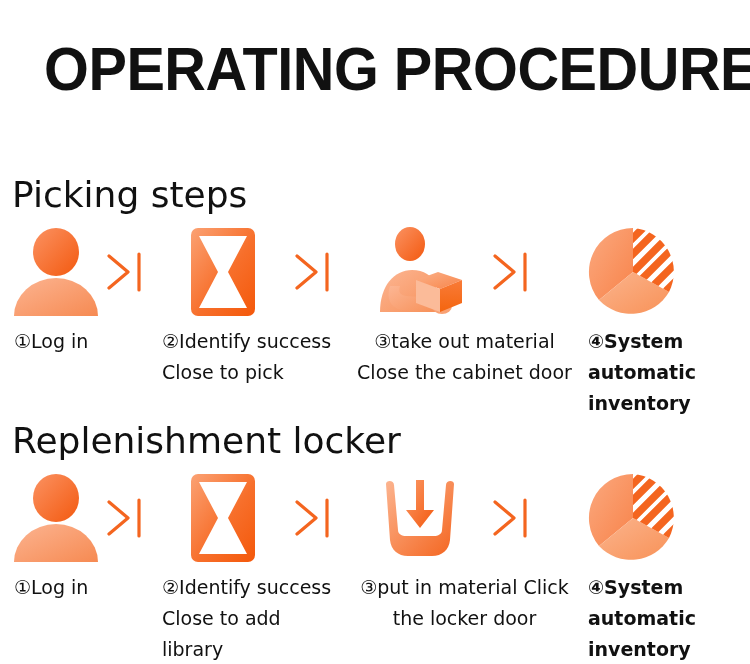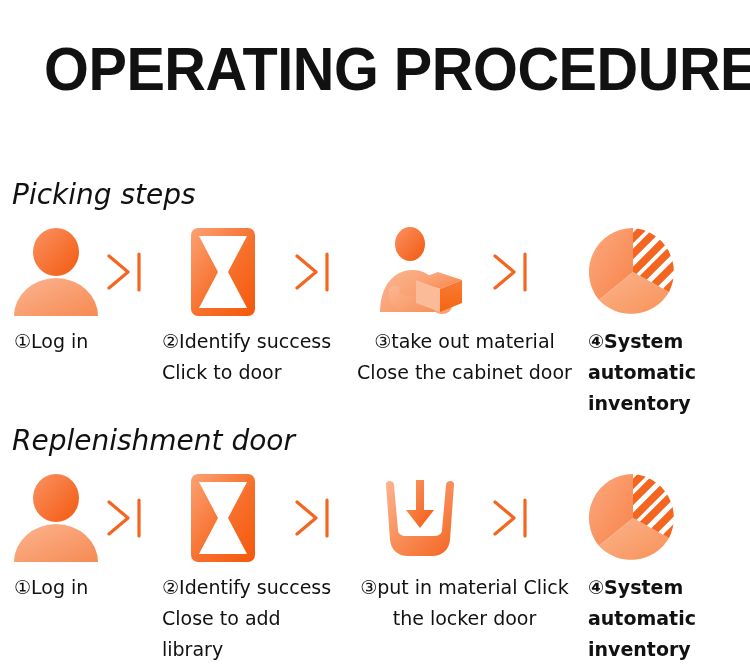--- a/index.html
+++ b/index.html
@@ -40,25 +40,24 @@
   }
   .section-1 { top: 178px; }
   .section-2 { top: 424px; }
 
   .section-heading {
     position: absolute;
     left: 12px;
     top: 0;
     font-family: "DejaVu Sans", sans-serif;
     font-weight: 400;
-    font-size: 28px;
+    font-size: 36px;
     line-height: 34px;
     color: #111111;
     white-space: nowrap;
-    font-style: italic;
   }
 
   
   .icon-row {
     position: absolute;
     left: 0;
     top: 46px;
     width: 750px;
     height: 96px;
   }
@@ -228,29 +227,29 @@
           <line x1="58" y1="54" x2="92" y2="20"></line>
           <line x1="70" y1="60" x2="96" y2="34"></line>
           <line x1="82" y1="66" x2="98" y2="50"></line>
         </g>
       </svg>
     </div>
   </div>
 
   <div class="caption-row">
     <div class="caption cap-1">①Log in</div>
-    <div class="caption cap-2">②Identify success Click to door</div>
+    <div class="caption cap-2">②Identify success Close to pick</div>
     <div class="caption cap-3">③take out material Close the cabinet door</div>
     <div class="caption cap-4">④System automatic inventory</div>
   </div>
 </div>
 
 <div class="section section-2">
 
-  <div class="section-heading">Replenishment door</div>
+  <div class="section-heading">Replenishment locker</div>
 
   <div class="icon-row">
 
     <div class="icon-slot slot-1">
       <svg viewBox="0 0 96 96" xmlns="http://www.w3.org/2000/svg">
         <defs>
           <linearGradient id="gHeadC" x1="0" y1="0" x2="1" y2="1">
             <stop offset="0" stop-color="#fb9262"></stop>
               <stop offset="1" stop-color="#f3590f"></stop>
           </linearGradient>

